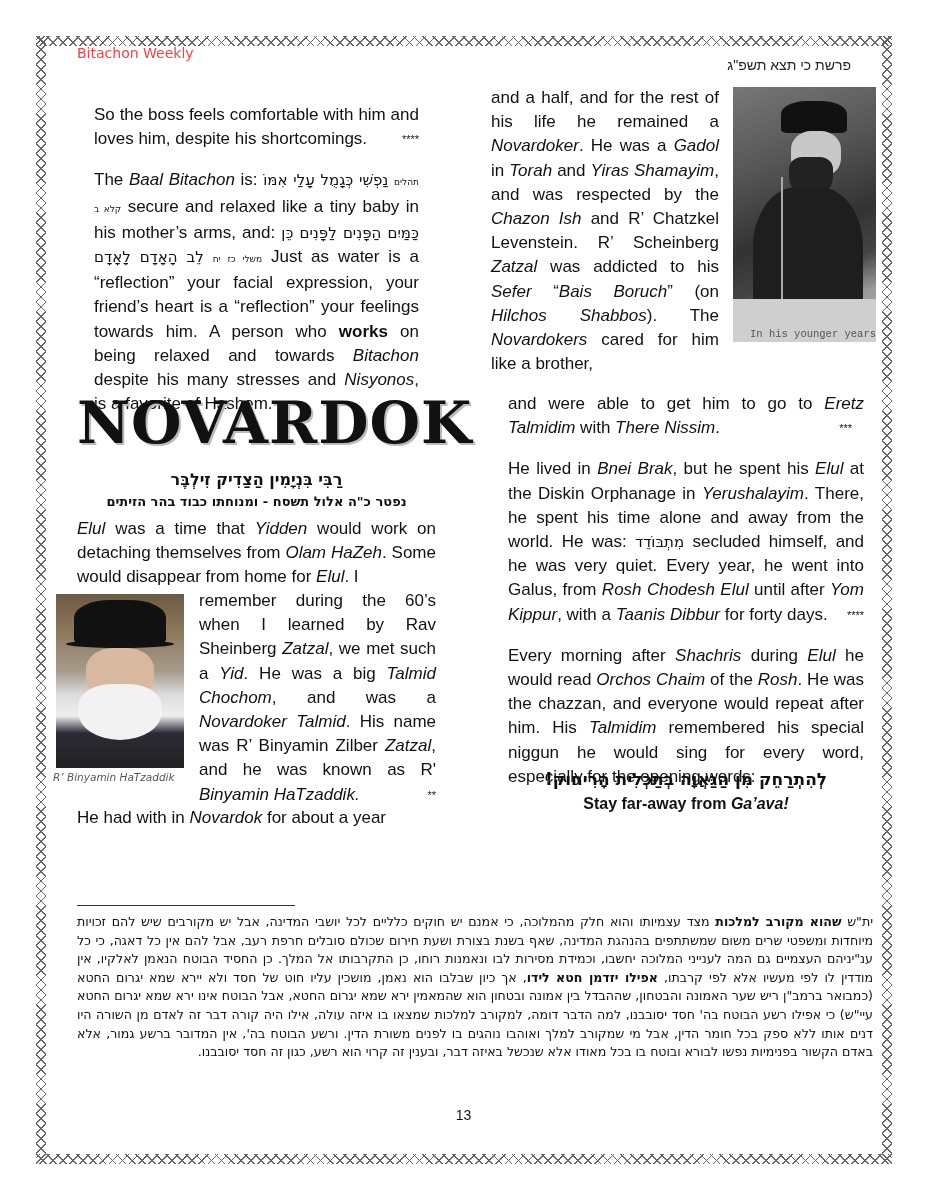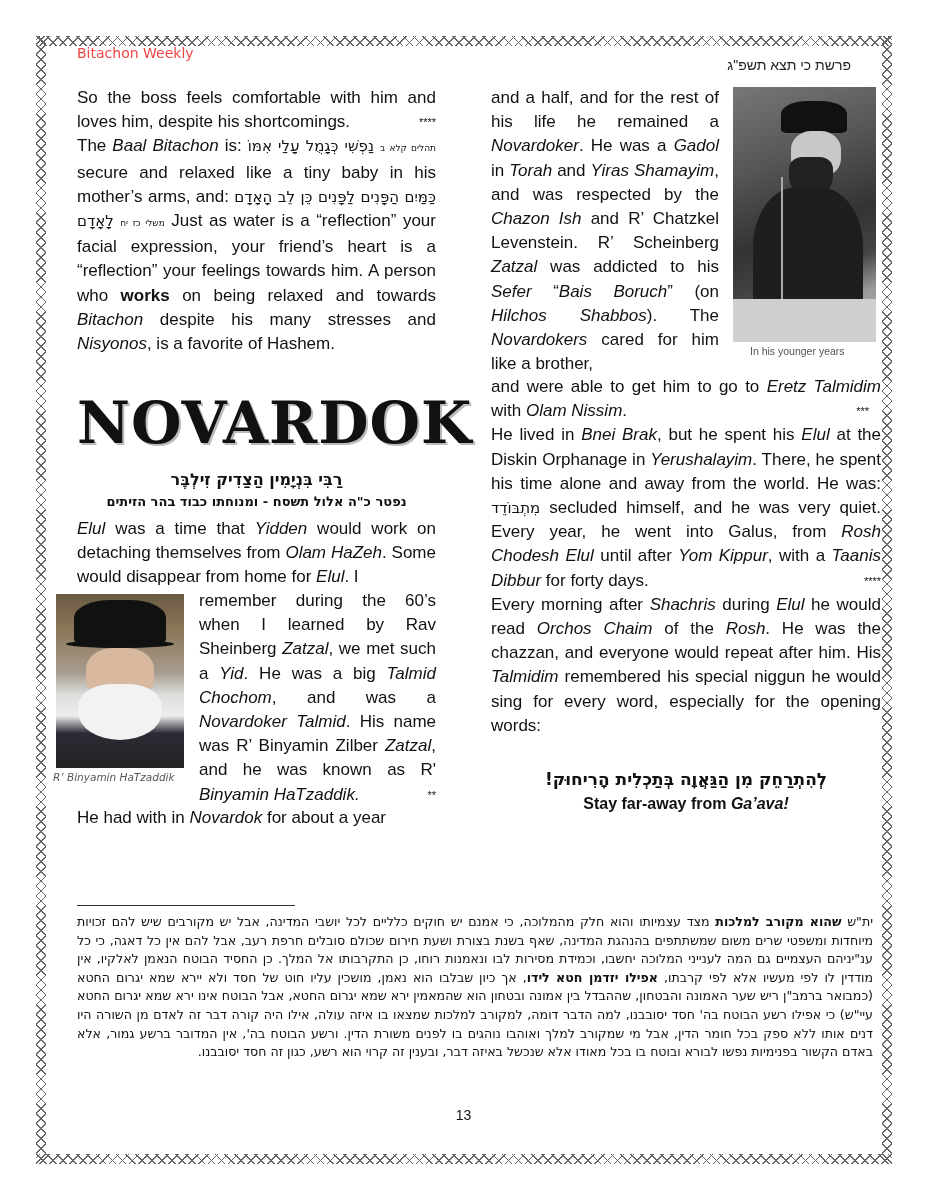--- a/index.html
+++ b/index.html
@@ -13,41 +13,41 @@
   .border-edge.bottom { top: 1154px; }
   .border-edge.left { left: 36px; }
   .border-edge.right { left: 882px; }
 
   .header-left { position: absolute; left: 77px; top: 45px; font-size: 14px; font-family: "DejaVu Sans", sans-serif; color: #ef4444; }
   .header-right { position: absolute; right: 76px; top: 57px; font-size: 14px; direction: rtl; color: #222; }
 
   .col { position: absolute; font-size: 17px; line-height: 24.2px; text-align: justify; }
   .col-left { left: 77px; top: 86px; width: 359px; }
 
-  .p { margin: 0; }
+  .p { margin: 17px; }
   .stars { float: right; font-size: 11px; }
   .heb { font-family: "DejaVu Sans", sans-serif; font-size: 15px; }
   .heb-small { font-family: "DejaVu Sans", sans-serif; font-size: 9px; }
 
   .novardok { position: absolute; left: 77px; top: 392px; width: 359px; text-align: center;
     font-family: "DejaVu Serif", serif; font-size: 58px; font-weight: bold; letter-spacing: 1px; line-height: 62px;
     color: #111; text-shadow: 2px 2px 0 #bbb; }
   .heb-title { position: absolute; left: 77px; top: 470px; width: 359px; text-align: center; direction: rtl;
     font-family: "DejaVu Sans", sans-serif; font-weight: bold; font-size: 16px; }
   .heb-sub { position: absolute; left: 77px; top: 494px; width: 359px; text-align: center; direction: rtl;
     font-family: "DejaVu Sans", sans-serif; font-weight: bold; font-size: 13px; }
 
   .photo { position: absolute; overflow: hidden; }
   .photo-old { left: 56px; top: 594px; width: 128px; height: 174px;
     background: linear-gradient(180deg, #6b5a44 0%, #8a7658 20%, #a89c8e 45%, #ddd 58%, #eee 70%, #2b2b35 80%, #222 100%); }
   .photo-young { left: 733px; top: 87px; width: 143px; height: 255px;
     background: linear-gradient(160deg, #777 0%, #555 30%, #333 55%, #444 70%, #999 82%, #bbb 100%); filter: grayscale(1); }
   .hat { position: absolute; background: #111; border-radius: 40% 40% 10% 10%; }
   .caption-old { position: absolute; left: 53px; top: 771px; font-size: 10.5px; font-style: italic; color: #555; font-family: "DejaVu Sans", sans-serif; }
-  .caption-young { position: absolute; left: 750px; top: 345px; font-size: 10.5px; color: #555; font-family: Liberation Sans, sans-serif; }
+  .caption-young { position: absolute; left: 750px; top: 328px; font-size: 10.5px; color: #555; font-family: Liberation Mono, monospace; }
 
   .wrap-text { position: absolute; left: 199px; top: 589px; width: 237px; font-size: 17px; line-height: 24.2px; text-align: justify; }
   .after-photo { position: absolute; left: 77px; top: 806px; width: 359px; font-size: 17px; line-height: 24.2px; text-align: justify; }
   .r-wrap { position: absolute; left: 491px; top: 86px; width: 228px; font-size: 17px; line-height: 24.2px; text-align: justify; }
   .r-full { position: absolute; left: 491px; top: 375px; width: 390px; font-size: 17px; line-height: 24.2px; text-align: justify; }
 
   .quote-heb { position: absolute; left: 491px; top: 769px; width: 390px; text-align: center; direction: rtl; font-weight: bold; font-size: 17px; font-family: "DejaVu Sans", sans-serif; }
   .quote-en { position: absolute; left: 491px; top: 795px; width: 390px; text-align: center; font-weight: bold; font-size: 16px; }
 
   .fn-rule { position: absolute; left: 77px; top: 905px; width: 218px; height: 1px; background: #333; }
@@ -113,21 +113,21 @@
   <div style="position:absolute;left:58px;top:44px;width:50px;height:46px;background:#c8c8c8;border-radius:40%;"></div>
   <div style="position:absolute;left:56px;top:70px;width:44px;height:40px;background:#222;border-radius:30% 30% 50% 50%;"></div>
   <div style="position:absolute;left:20px;top:100px;width:110px;height:150px;background:#1e1e1e;border-radius:40% 40% 0 0;"></div>
   <div style="position:absolute;left:48px;top:90px;width:2px;height:150px;background:#aaa;"></div>
   <div style="position:absolute;left:0;top:212px;width:143px;height:43px;background:#cfcfcf;"></div>
 </div>
 <div class="caption-young">In his younger years</div>
 
 <div class="r-full">
   <p class="p">
-    <span>and were able to get him to go to </span><i>Eretz Talmidim</i><span> with </span><i>Olam Nissim</i><span>.</span>
+    <span>and were able to get him to go to </span><i>Eretz Talmidim</i><span> with </span><i>There Nissim</i><span>.</span>
     <span class="stars" style="margin-right:12px;">***</span>
   </p>
   <p class="p">
     <span>He lived in </span><i>Bnei Brak</i><span>, but he spent his </span><i>Elul</i><span> at the Diskin Orphanage in </span><i>Yerushalayim</i><span>. There, he spent his time alone and away from the world. He was: </span><span class="heb" dir="rtl">מִתְבּוֹדֵד</span><span> secluded himself, and he was very quiet. Every year, he went into Galus, from </span><i>Rosh Chodesh Elul</i><span> until after </span><i>Yom Kippur</i><span>, with a </span><i>Taanis Dibbur</i><span> for forty days.</span>
     <span class="stars">****</span>
   </p>
   <p class="p">
     <span>Every morning after </span><i>Shachris</i><span> during </span><i>Elul</i><span> he would read </span><i>Orchos Chaim</i><span> of the </span><i>Rosh</i><span>. He was the chazzan, and everyone would repeat after him. His </span><i>Talmidim</i><span> remembered his special niggun he would sing for every word, especially for the opening words:</span>
   </p>
 </div>

